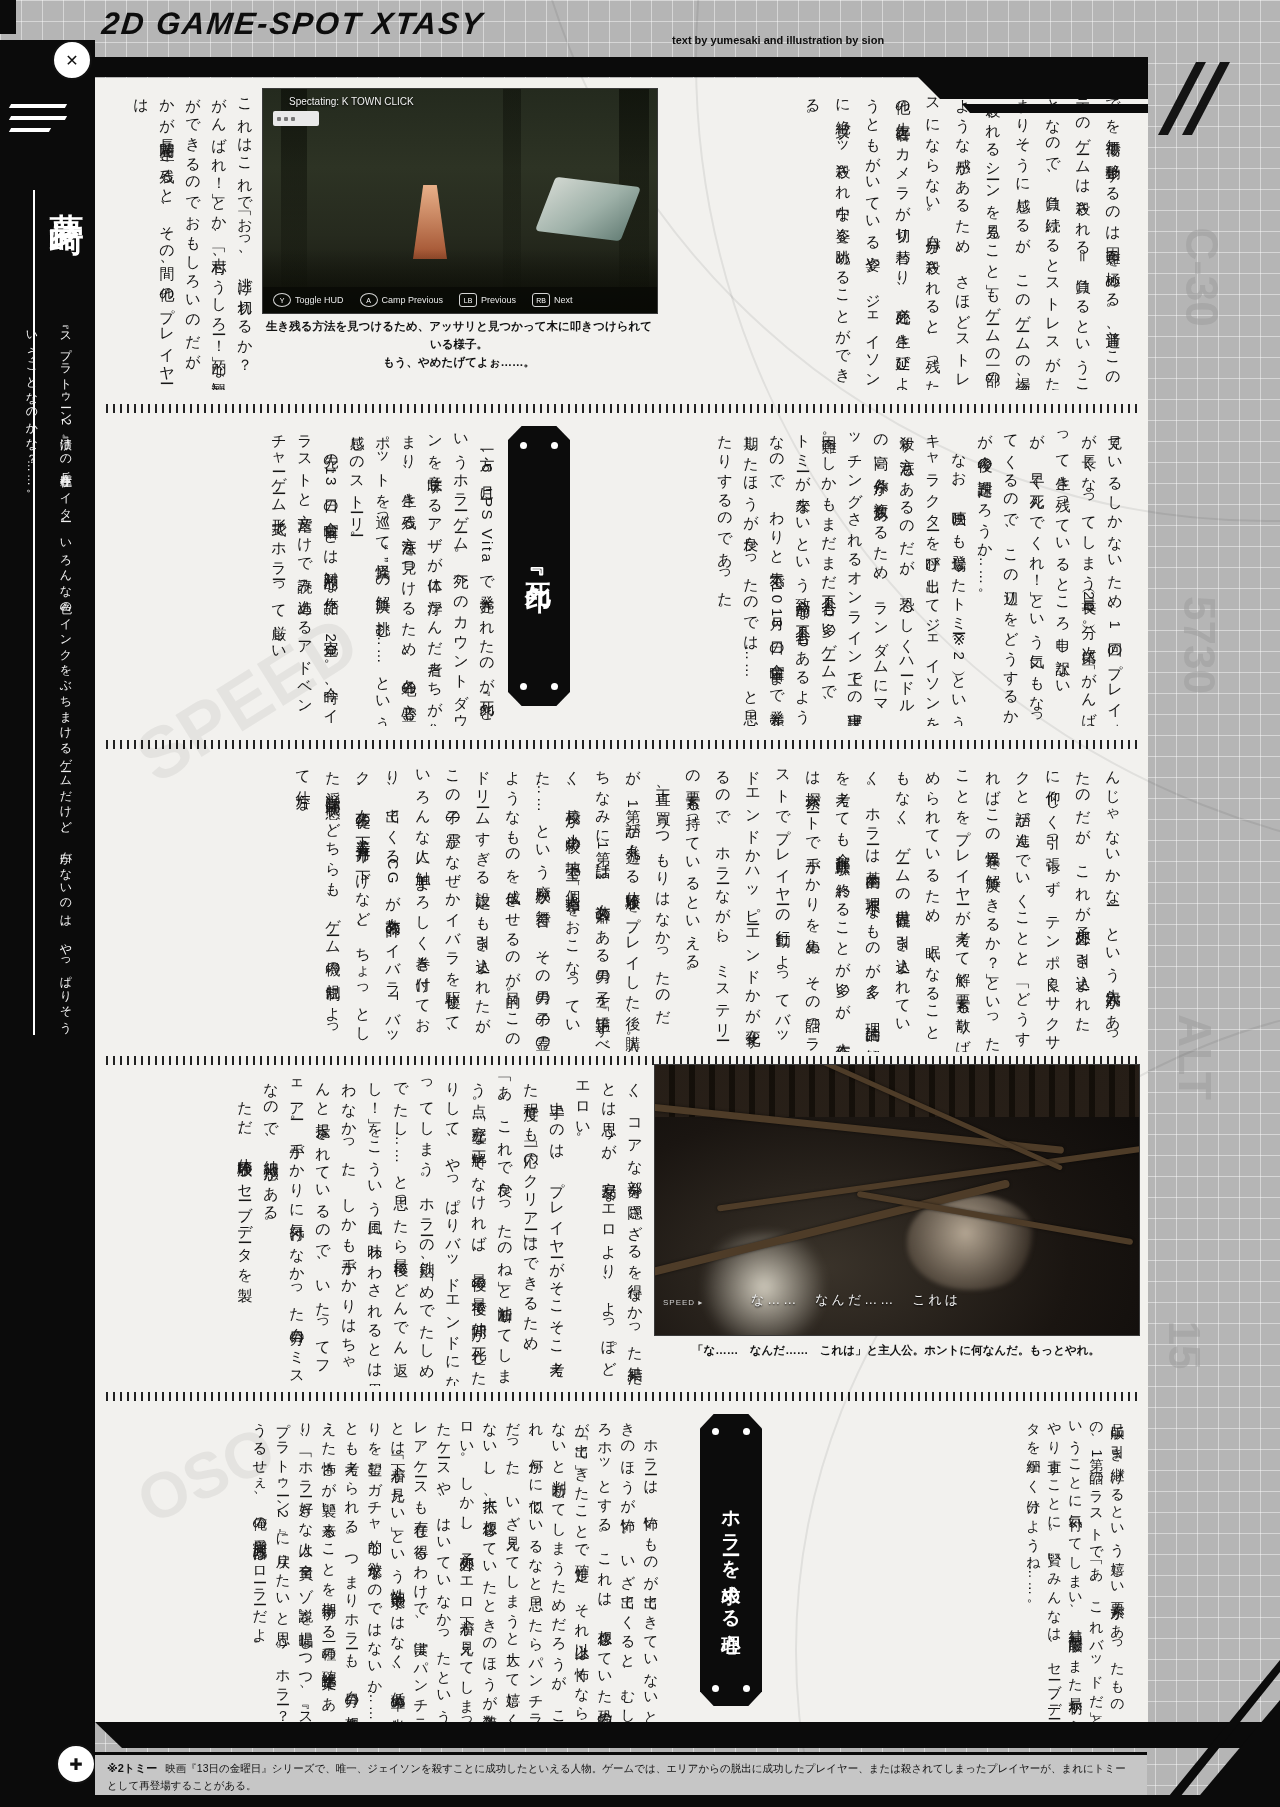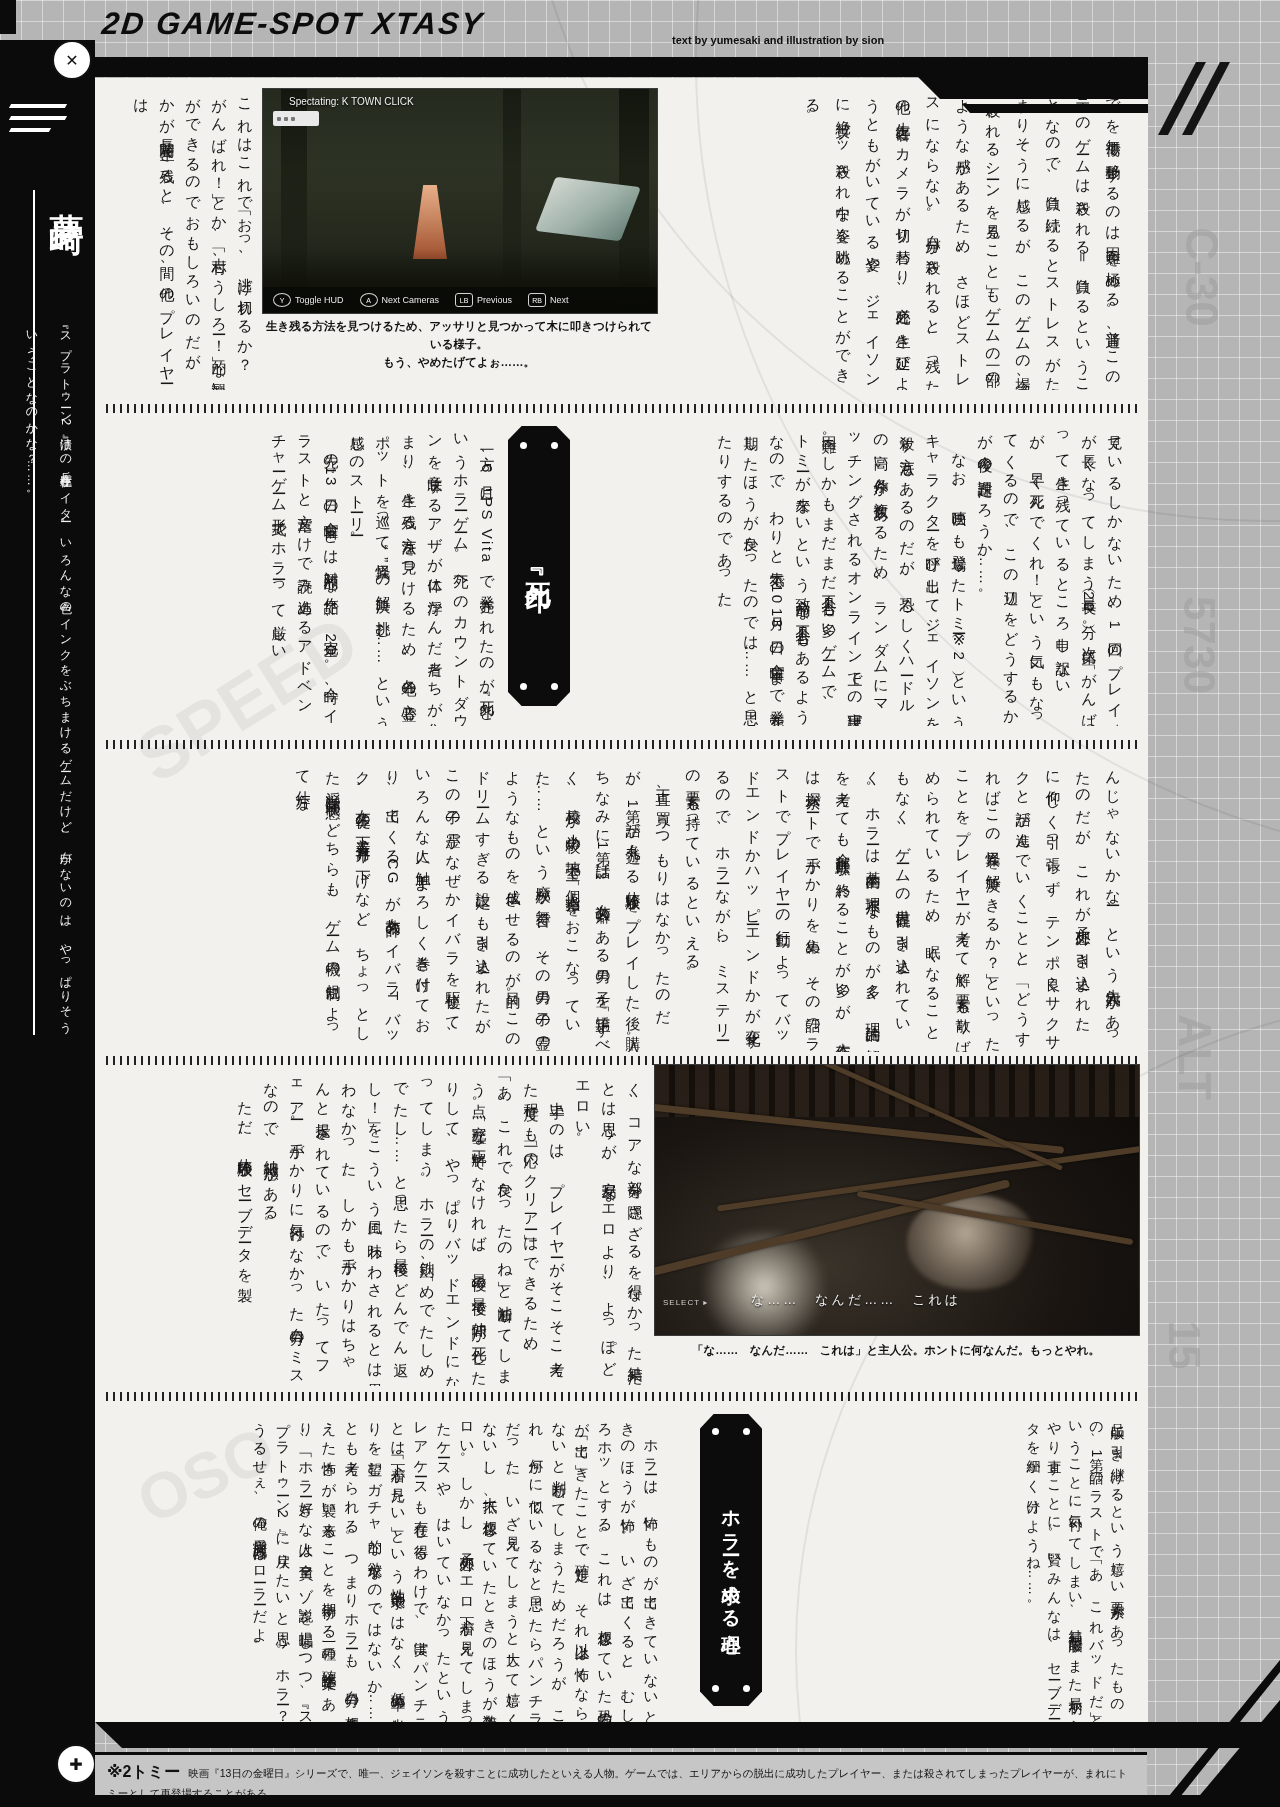--- a/index.html
+++ b/index.html
@@ -72,21 +72,21 @@
   #sbauthor{position:absolute;left:40px;top:146px;width:50px;height:130px;writing-mode:vertical-rl;
       color:#fff;font-size:34px;font-weight:900;letter-spacing:8px;}
   #sbprofile{position:absolute;left:49px;top:282px;width:34px;height:720px;writing-mode:vertical-rl;
       color:#f2f2f2;font-size:12px;letter-spacing:1.8px;line-height:34px;white-space:pre-line;}
   #title{position:absolute;left:102px;top:6px;font-size:31px;font-weight:900;font-style:italic;
       letter-spacing:2px;color:#0d0d0d;transform:skewX(-6deg);white-space:nowrap;}
   #credit{position:absolute;left:672px;top:34px;font-size:11px;font-weight:bold;color:#0d0d0d;white-space:nowrap;}
   #footer{position:absolute;left:95px;top:1752px;width:1052px;height:43px;background:#c6c6c6;
       border-top:3px solid #0a0a0a;box-sizing:border-box;padding:5px 12px;font-size:10.5px;
       color:#111;line-height:1.55;}
-  #footer b{margin-right:8px;font-size:16px;text-align:center;}
+  #footer b{margin-right:8px;font-size:11px;text-align:center;}
 </style>
 </head>
 <body>
 
 <div id="page">
 
   <div id="title">2D GAME-SPOT XTASY</div>
   <div id="credit">text by yumesaki and illustration by sion</div>
 
   <div class="wm" style="left:1152px;top:250px;font-size:46px;transform:rotate(90deg);">C-30</div>
@@ -119,21 +119,21 @@
         <i></i>
         <i></i>
       </div>
     <div id="hudbar">
       <span class="hit">
           <span class="kbtn">Y</span>
           <span>Toggle HUD</span>
         </span>
       <span class="hit">
           <span class="kbtn">A</span>
-          <span>Next Cameras</span>
+          <span>Camp Previous</span>
         </span>
       <span class="hit">
           <span class="kbtn sq">LB</span>
           <span>Previous</span>
         </span>
       <span class="hit">
           <span class="kbtn sq">RB</span>
           <span>Next</span>
         </span>
     </div>
@@ -172,21 +172,21 @@
 
   <div id="shot2">
     <div id="shelf"></div>
     <div id="glow"></div>
     <div id="figure"></div>
     <div class="vine" style="left:-10px;top:60px;width:420px;height:7px;transform:rotate(6deg);"></div>
     <div class="vine" style="left:60px;top:110px;width:440px;height:6px;transform:rotate(-8deg);"></div>
     <div class="vine" style="left:120px;top:40px;width:300px;height:5px;transform:rotate(24deg);"></div>
     <div class="vine" style="left:-20px;top:160px;width:380px;height:8px;transform:rotate(-14deg);"></div>
     <div class="vine" style="left:200px;top:150px;width:280px;height:6px;transform:rotate(10deg);"></div>
-    <div id="selectlbl">SELECT ▸</div>
+    <div id="selectlbl">SPEED ▸</div>
     <div id="dialogue">な……　なんだ……　これは</div>
   </div>
   <div class="cap" style="left:654px;top:1342px;width:484px;">「な……　なんだ……　これは」と主人公。ホントに何なんだ。もっとやれ。</div>
 
   <div class="divider" style="left:106px;top:1392px;width:1034px;"></div>
 
   <div class="vt" style="left:983px;top:1412px;width:145px;height:318px;line-height:21px;font-size:14px;">品版に引き継げるという嬉しい要素があったものの、第1話のラストで「あ、これバッドだ」ということに気付いてしまい、結局製品版でまた最初からやり直すことに。賢いみんなは、セーブデータを細かく分けようね……。</div>
 
   <div class="badge" style="left:700px;top:1414px;width:62px;height:292px;font-size:19px;letter-spacing:2px;">
     <span class="bdot" style="left:12px;top:14px;"></span>

